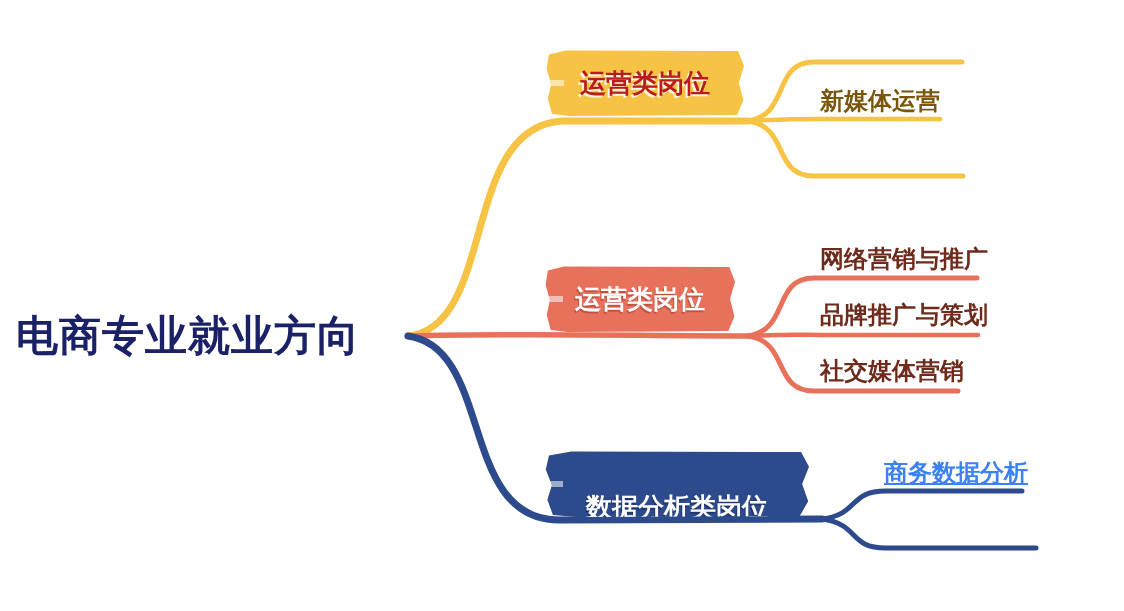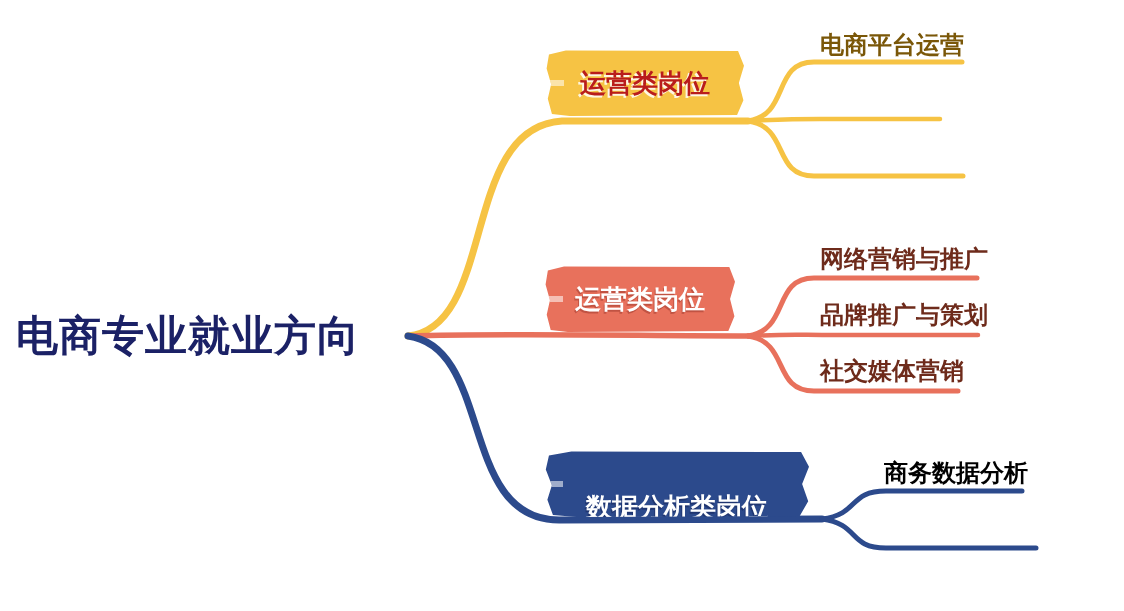--- a/index.html
+++ b/index.html
@@ -29,21 +29,21 @@
   .node-red{left:545px;top:266px;width:190px;height:66px;}
   .node-red .node-label{color:#ffffff;text-shadow:-1px 2px 0 rgba(120,30,20,0.35);}
   .node-blue{left:545px;top:451px;width:264px;height:66px;}
   .node-blue .node-label{color:#ffffff;text-shadow:-1px 2px 0 rgba(10,15,60,0.35);margin-top:46px;}
   .child-label{
     position:absolute;font-size:24px;font-weight:bold;white-space:nowrap;cursor:default;
     text-shadow:-1px 1px 0 rgba(255,255,255,0.9);
   }
   .c-yellow{color:#7a5708;}
   .c-red{color:#6e2b1b;}
-  .c-blue{color:#000000;}
+  .c-blue{color:#3b82f6;text-decoration:underline;}
   .y1{left:820px;top:29px;}
   .y2{left:820px;top:85px;}
   .y3{left:820px;top:142px;}
   .r1{left:820px;top:243px;}
   .r2{left:820px;top:299px;}
   .r3{left:820px;top:355px;}
   .b1{left:884px;top:457px;}
   .b2{left:884px;top:513px;}
 </style>
 </head>
@@ -75,21 +75,21 @@
   </div>
 
   <div class="node node-red" style="--node-color: #e8715c;">
     <span class="node-label">运营类岗位</span>
   </div>
 
   <div class="node node-blue" style="--node-color: #2c4a8c;">
     <span class="node-label">数据分析类岗位</span>
   </div>
 
-  <div class="child-label c-yellow y1">电商平台运营</div>
+  <div class="child-label c-yellow y2">新媒体运营</div>
 
   <div class="child-label c-red r1">网络营销与推广</div>
   <div class="child-label c-red r2">品牌推广与策划</div>
   <div class="child-label c-red r3">社交媒体营销</div>
 
   <div class="child-label c-blue b1">商务数据分析</div>
 
 </div>
 
 </body></html>

